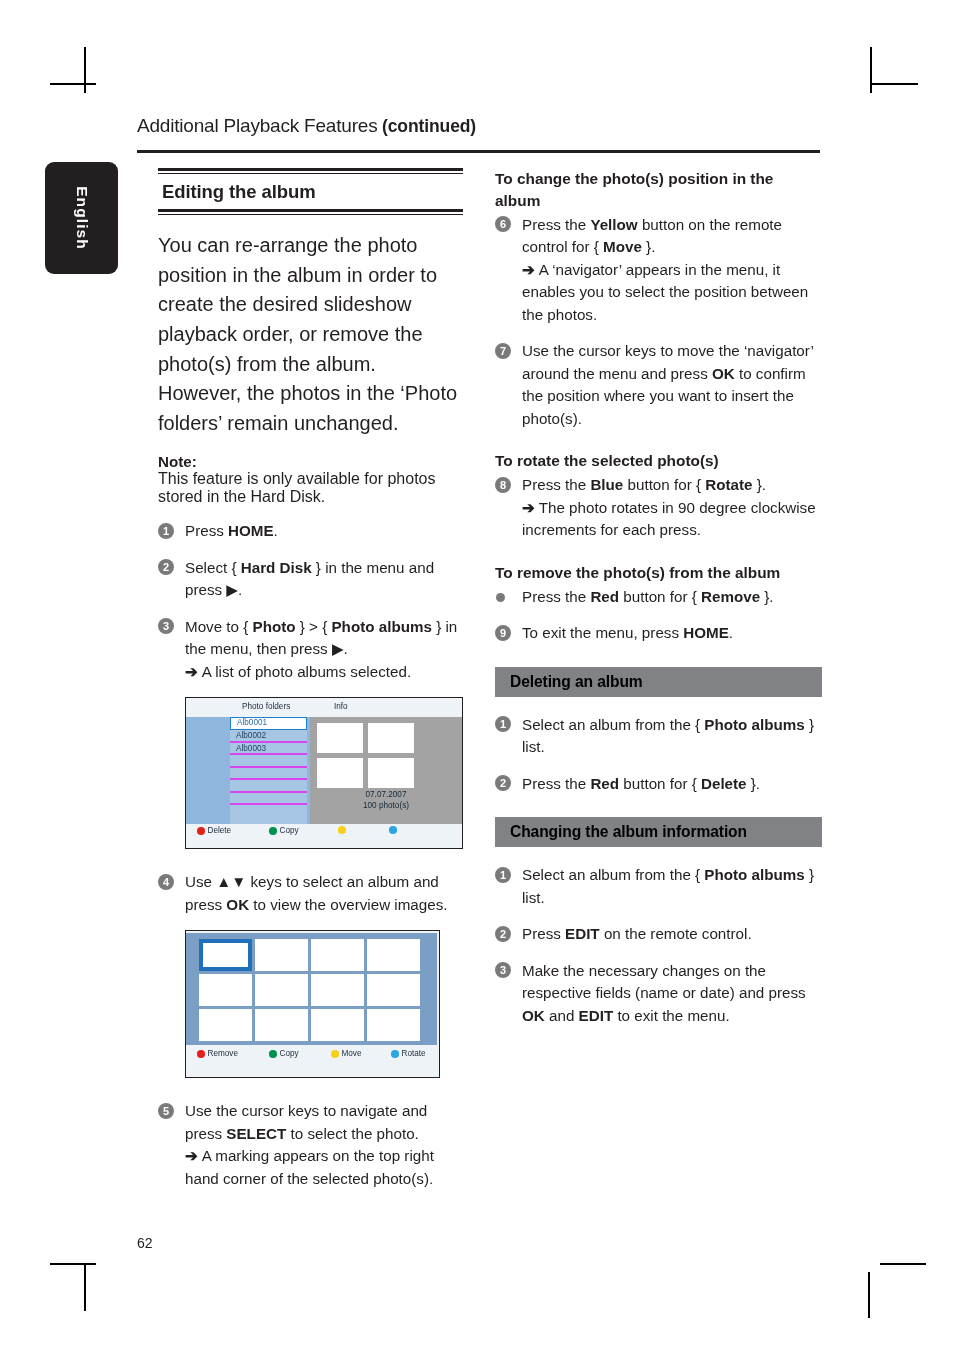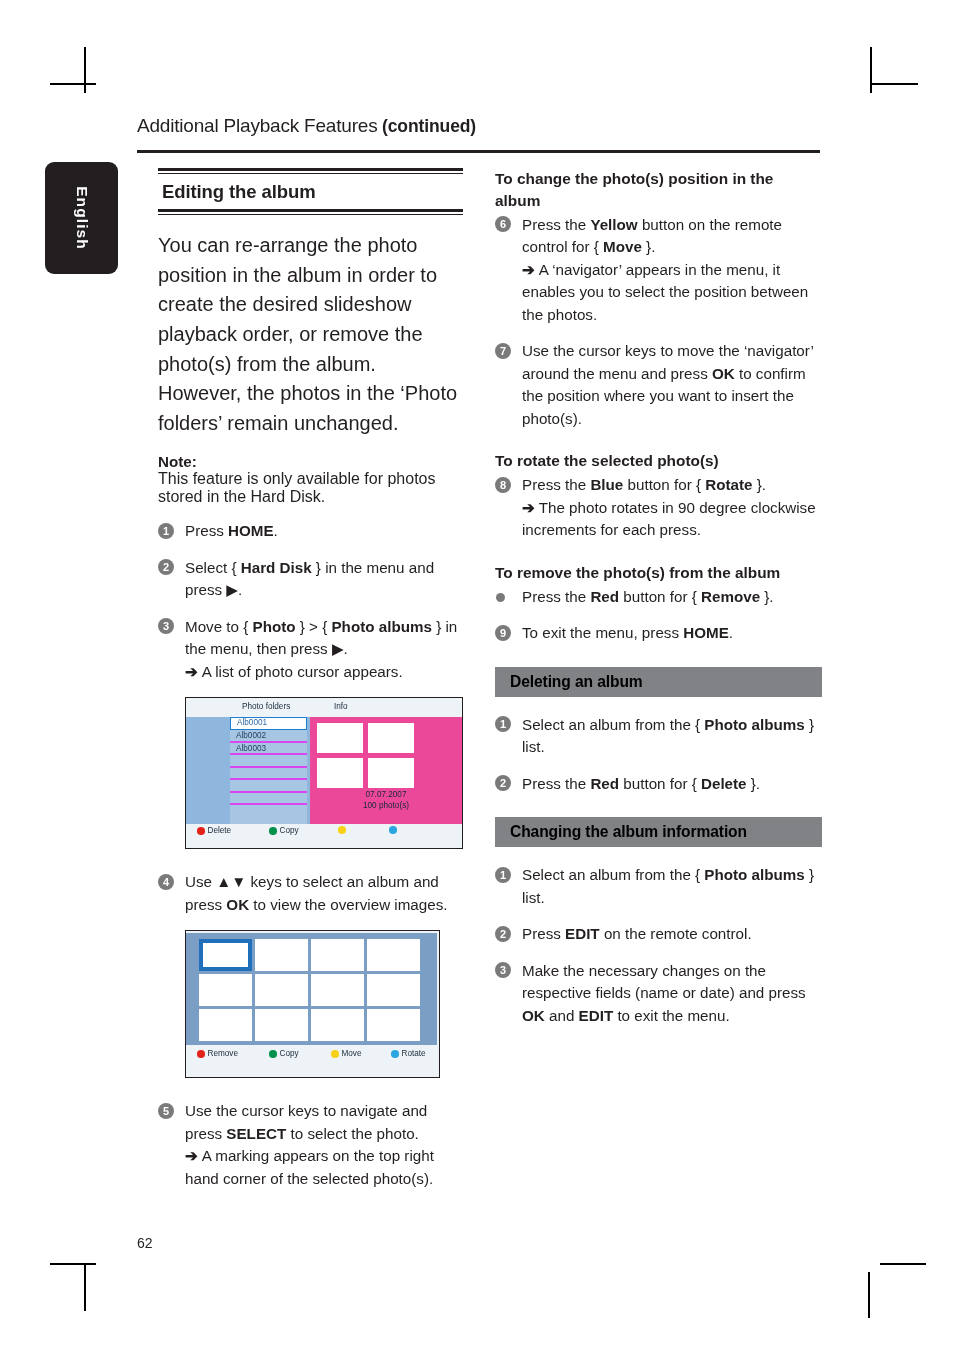--- a/index.html
+++ b/index.html
@@ -211,21 +211,21 @@
     box-sizing: border-box;
     line-height: 10px;
     color: #2f6aa8;
   }
   #fig-folders .ff-info {
     position: absolute;
     left: 124px;
     right: 0;
     top: 0;
     height: 100%;
-    background: #ec4899;
+    background: #a3a3a3;
   }
   #fig-folders .ff-thumbs {
     position: absolute;
     left: 7px; top: 6px;
     display: grid;
     grid-template-columns: 46px 46px;
     grid-template-rows: 30px 30px;
     gap: 5px;
   }
   #fig-folders .ff-thumb { background: #ffffff; }
@@ -342,21 +342,21 @@
   <p class="body">You can re-arrange the photo position in the album in order to create the desired slideshow playback order, or remove the photo(s) from the album. However, the photos in the ‘Photo folders’ remain unchanged.</p>
 
   <div style="margin-bottom:14px;">
     <div class="note-label">Note:</div>
     <div class="body" style="margin:0;">This feature is only available for photos stored in the Hard Disk.</div>
   </div>
 
   <div id="left-steps-a">
       <div class="step"><span class="num">1</span><span><span>Press </span><span class="bold">HOME</span><span>.</span></span></div>
       <div class="step"><span class="num">2</span><span><span>Select { </span><span class="bold">Hard Disk</span><span> } in the menu and press ▶.</span></span></div>
-      <div class="step"><span class="num">3</span><span><span>Move to { </span><span class="bold">Photo</span><span> } &gt; { </span><span class="bold">Photo albums</span><span> } in the menu, then press ▶.</span></span><span class="arrow-line"><span class="arrow-glyph">➔</span><span>A list of photo cursor appears.</span></span></div>
+      <div class="step"><span class="num">3</span><span><span>Move to { </span><span class="bold">Photo</span><span> } &gt; { </span><span class="bold">Photo albums</span><span> } in the menu, then press ▶.</span></span><span class="arrow-line"><span class="arrow-glyph">➔</span><span>A list of photo albums selected.</span></span></div>
     </div>
 
   <div id="fig-folders">
     <div class="ff-headers">
       <span class="ff-hdr-folders">Photo folders</span>
       <span class="ff-hdr-info">Info</span>
     </div>
     <div class="ff-panel">
       <div class="ff-list" id="ff-list">
           <div class="ff-row sel">Alb0001</div>

